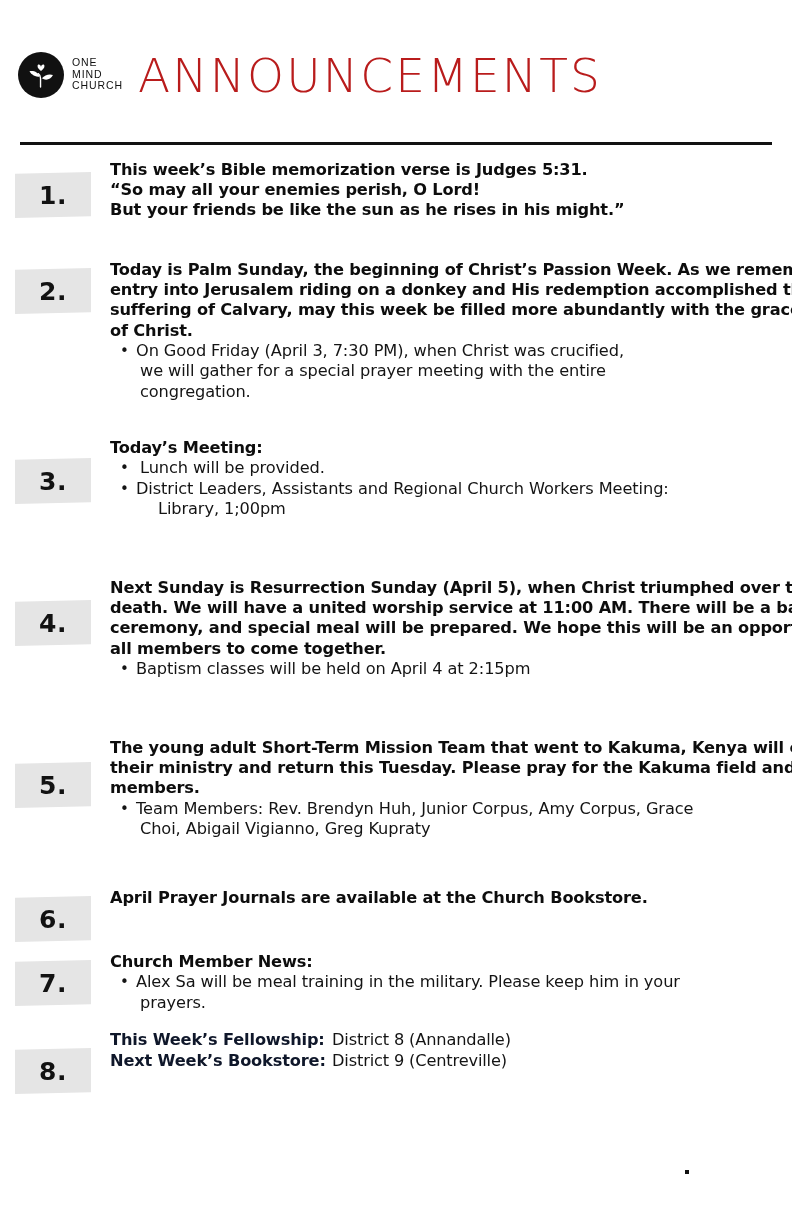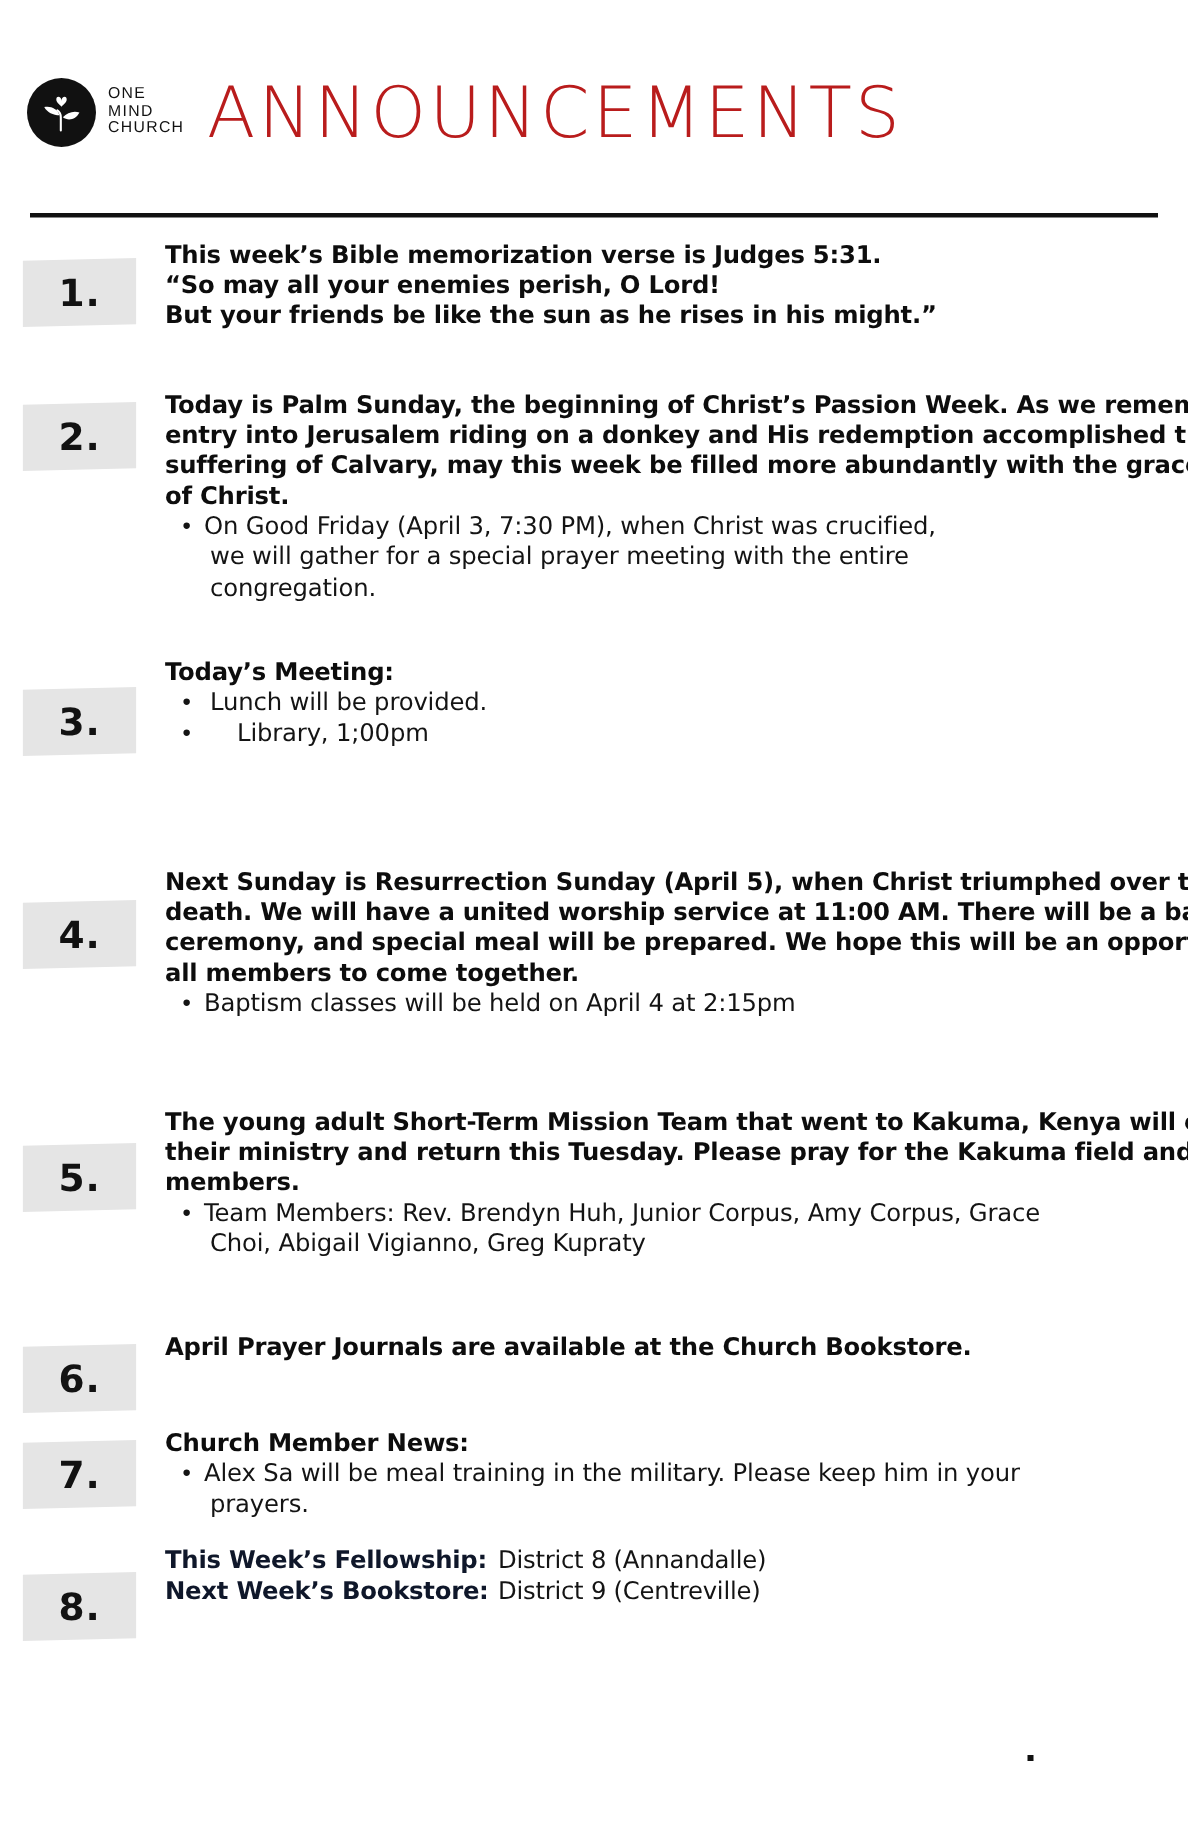--- a/index.html
+++ b/index.html
@@ -216,21 +216,21 @@
           <li><span>On Good Friday (April 3, 7:30 PM), when Christ was crucified,</span><span class="cont">we will gather for a special prayer meeting with the entire</span><span class="cont">congregation.</span></li>
         </ul>
       </div>
     </div>
     <div class="item" style="position: absolute; left: 0px; top: 278px; width: 792px;">
       <div class="badge" style="top: 20px;">3.</div>
       <div class="body">
         <p class="lead">Today’s Meeting:</p>
         <ul class="bullets">
           <li><span class="cont">Lunch will be provided.</span></li>
-          <li><span class="cont deep">Library, 1;00pm</span></li>
+          <li><span>District Leaders, Assistants and Regional Church Workers Meeting:</span><span class="cont deep">Library, 1;00pm</span></li>
         </ul>
       </div>
     </div>
     <div class="item" style="position: absolute; left: 0px; top: 418px; width: 792px;">
       <div class="badge" style="top: 22px;">4.</div>
       <div class="body">
         <p class="lead">Next Sunday is Resurrection Sunday (April 5), when Christ triumphed over the power of death. We will have a united worship service at 11:00 AM. There will be a baptism ceremony, and special meal will be prepared. We hope this will be an opportunity for all members to come together.</p>
         <ul class="bullets">
           <li><span>Baptism classes will be held on  April 4 at 2:15pm</span></li>
         </ul>

